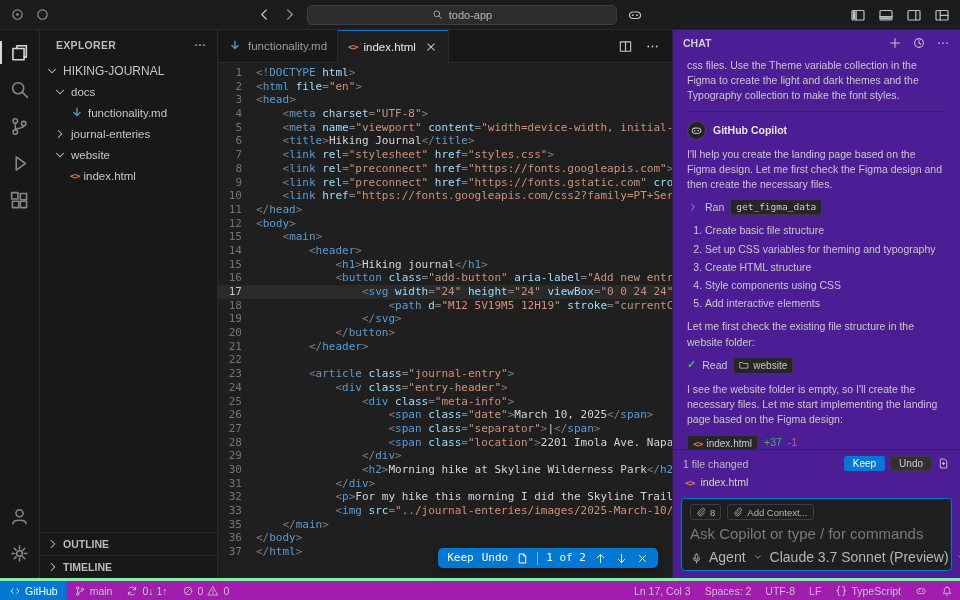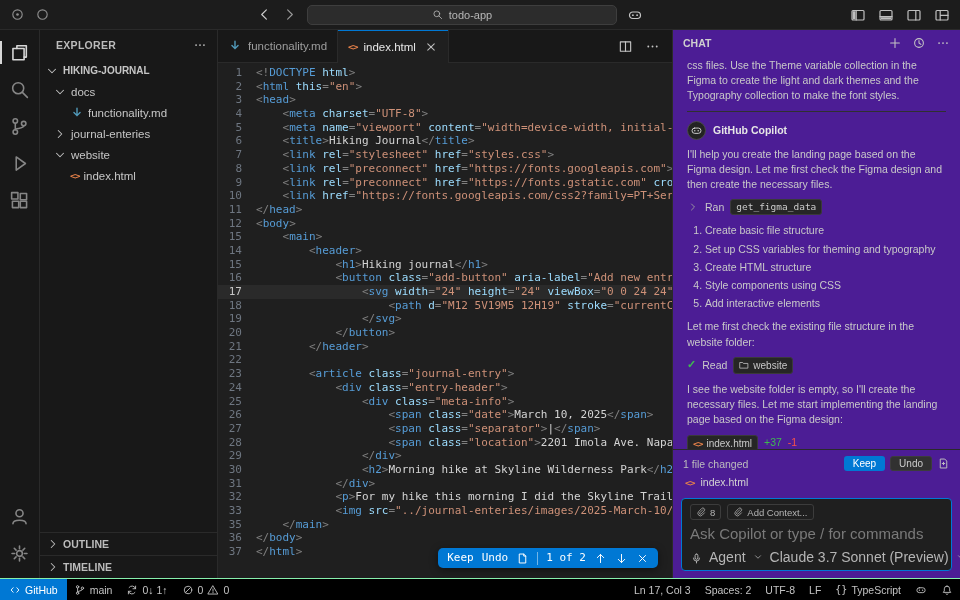--- a/index.html
+++ b/index.html
@@ -34,21 +34,21 @@
 .ab-item.active::before{content:"";position:absolute;left:0;top:7px;bottom:7px;width:2px;background:#d7d7d7}
 
 
 .sidebar{width:178px;background:#181818;border-right:1px solid #2a2a2a;display:flex;flex-direction:column;flex:none;font-size:11.5px}
 .sidebar-header{height:30px;flex:none;display:flex;align-items:center;justify-content:space-between;padding:0 10px 0 16px;color:#bcbcbc;font-size:10.5px;font-weight:700;letter-spacing:.3px}
 .sidebar-header .ic{width:14px;height:14px;color:#c5c5c5;cursor:pointer}
 .tree{flex:1;min-height:0;overflow:hidden}
 .tree-row{height:21px;display:flex;align-items:center;gap:4px;color:#c6c6c6;cursor:pointer;white-space:nowrap}
 .tree-row .chev{width:14px;height:14px;color:#c0c0c0}
 .tree-row .ficon{width:14px;height:14px}
-.tree-row.root{font-weight:700;font-size:10px}
+.tree-row.root{font-weight:400;font-size:12px}
 .md-icon{color:#519aba}
 .html-glyph{color:#e8824a;font-family:"DejaVu Sans Mono",monospace;font-weight:700;font-size:9.5px;letter-spacing:-1px}
 .side-section{height:23px;flex:none;border-top:1px solid #2a2a2a;display:flex;align-items:center;gap:3px;padding:0 6px;font-weight:700;font-size:10.5px;color:#bcbcbc;cursor:pointer}
 .side-section .chev{width:14px;height:14px}
 
 
 .editor{flex:1;min-width:0;display:flex;flex-direction:column;background:#1f1f1f}
 .tabbar{height:33px;flex:none;background:#181818;display:flex;justify-content:space-between;border-bottom:1px solid #2a2a2a}
 .tabs{display:flex;height:100%}
 .tab{display:flex;align-items:center;gap:6px;padding:0 10px;font-size:11.5px;color:#9d9d9d;background:#181818;border-right:1px solid #2a2a2a;cursor:pointer;white-space:nowrap}
@@ -103,21 +103,21 @@
 .ci-chip{display:inline-flex;align-items:center;gap:4px;border:1px solid #3c3c3c;border-radius:3px;padding:0 5px;height:16px;font-size:9.5px;color:#b5b5b5;cursor:pointer}
 .ci-chip .ic{width:10px;height:10px}
 .ci-placeholder{color:#7a7a7a;font-size:15px;padding:0 0 2px;cursor:text}
 .ci-row3{display:flex;align-items:flex-end;gap:6px;color:#b5b5b5;font-size:14px}
 .ci-row3 .ic{width:13px;height:13px;cursor:pointer}
 .ci-right{margin-left:auto;display:flex;align-items:center;gap:7px;white-space:nowrap}
 .ci-right .chev{width:10px;height:10px}
 .send-icon{color:#559fd6}
 
 
-.statusbar{height:22px;flex:none;background:#000000;border-top:1px solid #86efac;display:flex;align-items:stretch;justify-content:space-between;font-size:10.5px;color:#c3c3c3}
+.statusbar{height:22px;flex:none;background:#a21caf;border-top:3px solid #86efac;display:flex;align-items:stretch;justify-content:space-between;font-size:10.5px;color:#c3c3c3}
 .sb-left,.sb-right{display:flex;align-items:stretch}
 .sb-item{display:flex;align-items:center;gap:4px;padding:0 7px;cursor:pointer;white-space:nowrap}
 .sb-item .ic{width:12px;height:12px}
 .sb-item.remote{background:#0078d4;color:#fff;padding:0 9px}
 .braces{font-family:"DejaVu Sans Mono",monospace;font-size:10px;color:#c3c3c3}
 </style>
 </head>
 <body>
 
 <div class="app">
@@ -372,21 +372,21 @@
                 <circle cx="3.5" cy="8" r="1" fill="currentColor" stroke="none"></circle>
                 <circle cx="8" cy="8" r="1" fill="currentColor" stroke="none"></circle>
                 <circle cx="12.5" cy="8" r="1" fill="currentColor" stroke="none"></circle>
               </svg>
             </span>
         </div>
       </div>
       <div class="code-wrap" id="code-wrap">
         <div id="code-lines">
             <div class="cl"><span class="ln">1</span><span class="lc"><span class="tk-p">&lt;!</span><span class="tk-t">DOCTYPE</span><span class="tk-x"> </span><span class="tk-a">html</span><span class="tk-p">&gt;</span></span></div>
-            <div class="cl"><span class="ln">2</span><span class="lc"><span class="tk-p">&lt;</span><span class="tk-t">html</span><span class="tk-x"> </span><span class="tk-a">this</span><span class="tk-p">=</span><span class="tk-s">"en"</span><span class="tk-p">&gt;</span></span></div>
+            <div class="cl"><span class="ln">2</span><span class="lc"><span class="tk-p">&lt;</span><span class="tk-t">html</span><span class="tk-x"> </span><span class="tk-a">file</span><span class="tk-p">=</span><span class="tk-s">"en"</span><span class="tk-p">&gt;</span></span></div>
             <div class="cl"><span class="ln">3</span><span class="lc"><span class="tk-p">&lt;</span><span class="tk-t">head</span><span class="tk-p">&gt;</span></span></div>
             <div class="cl"><span class="ln">4</span><span class="lc"><span class="tk-x">    </span><span class="tk-p">&lt;</span><span class="tk-t">meta</span><span class="tk-x"> </span><span class="tk-a">charset</span><span class="tk-p">=</span><span class="tk-s">"UTF-8"</span><span class="tk-p">&gt;</span></span></div>
             <div class="cl"><span class="ln">5</span><span class="lc"><span class="tk-x">    </span><span class="tk-p">&lt;</span><span class="tk-t">meta</span><span class="tk-x"> </span><span class="tk-a">name</span><span class="tk-p">=</span><span class="tk-s">"viewport"</span><span class="tk-x"> </span><span class="tk-a">content</span><span class="tk-p">=</span><span class="tk-s">"width=device-width, initial-scale=1.0"</span></span></div>
             <div class="cl"><span class="ln">6</span><span class="lc"><span class="tk-x">    </span><span class="tk-p">&lt;</span><span class="tk-t">title</span><span class="tk-p">&gt;</span><span class="tk-x">Hiking Journal</span><span class="tk-p">&lt;/</span><span class="tk-t">title</span><span class="tk-p">&gt;</span></span></div>
             <div class="cl"><span class="ln">7</span><span class="lc"><span class="tk-x">    </span><span class="tk-p">&lt;</span><span class="tk-t">link</span><span class="tk-x"> </span><span class="tk-a">rel</span><span class="tk-p">=</span><span class="tk-s">"stylesheet"</span><span class="tk-x"> </span><span class="tk-a">href</span><span class="tk-p">=</span><span class="tk-s">"styles.css"</span><span class="tk-p">&gt;</span></span></div>
             <div class="cl"><span class="ln">8</span><span class="lc"><span class="tk-x">    </span><span class="tk-p">&lt;</span><span class="tk-t">link</span><span class="tk-x"> </span><span class="tk-a">rel</span><span class="tk-p">=</span><span class="tk-s">"preconnect"</span><span class="tk-x"> </span><span class="tk-a">href</span><span class="tk-p">=</span><span class="tk-s">"https://fonts.googleapis.com"</span><span class="tk-p">&gt;</span></span></div>
             <div class="cl"><span class="ln">9</span><span class="lc"><span class="tk-x">    </span><span class="tk-p">&lt;</span><span class="tk-t">link</span><span class="tk-x"> </span><span class="tk-a">rel</span><span class="tk-p">=</span><span class="tk-s">"preconnect"</span><span class="tk-x"> </span><span class="tk-a">href</span><span class="tk-p">=</span><span class="tk-s">"https://fonts.gstatic.com"</span><span class="tk-x"> </span><span class="tk-a">crossorigin</span></span></div>
             <div class="cl"><span class="ln">10</span><span class="lc"><span class="tk-x">    </span><span class="tk-p">&lt;</span><span class="tk-t">link</span><span class="tk-x"> </span><span class="tk-a">href</span><span class="tk-p">=</span><span class="tk-s">"https://fonts.googleapis.com/css2?family=PT+Serif:wght@400;700&amp;display=swap"</span></span></div>
             <div class="cl"><span class="ln">11</span><span class="lc"><span class="tk-p">&lt;/</span><span class="tk-t">head</span><span class="tk-p">&gt;</span></span></div>
             <div class="cl"><span class="ln">12</span><span class="lc"><span class="tk-p">&lt;</span><span class="tk-t">body</span><span class="tk-p">&gt;</span></span></div>

